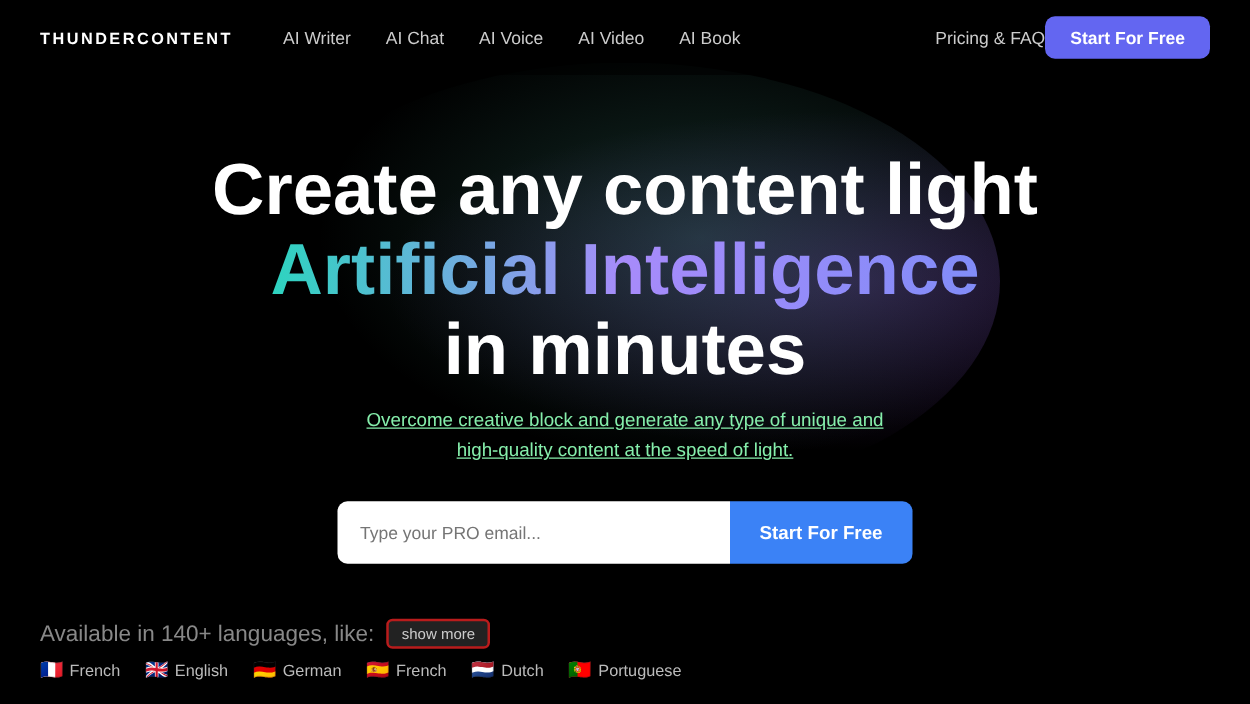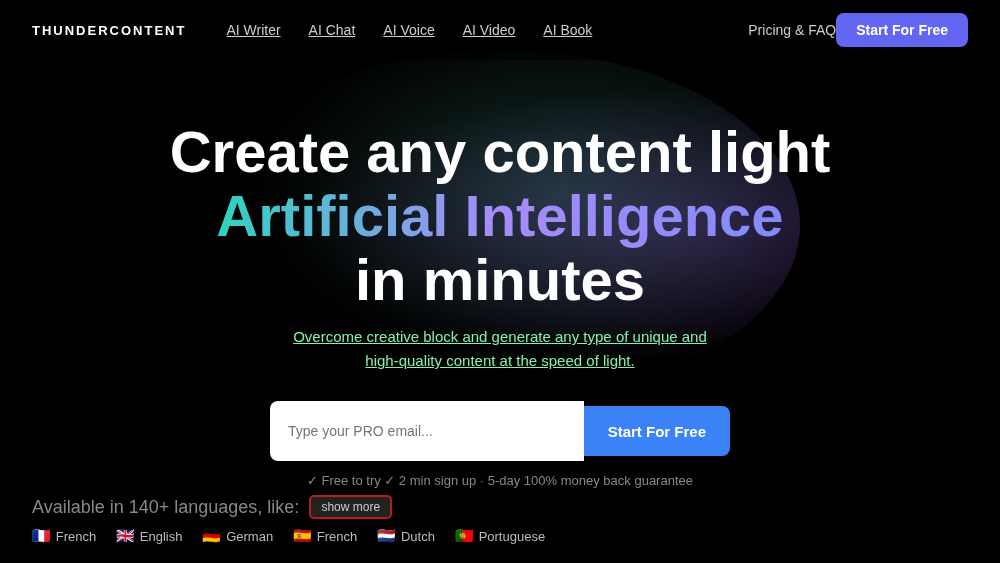--- a/index.html
+++ b/index.html
@@ -61,21 +61,20 @@
       align-items: center;
       gap: 28px;
       flex: 1;
     }
 
     .nav-link {
       font-size: 14px;
       color: #ccc;
       cursor: pointer;
       white-space: nowrap;
-      text-decoration: underline;
     }
 
     .nav-right {
       display: flex;
       align-items: center;
       margin-left: auto;
     }
 
     .nav-pricing {
       font-size: 14px;
@@ -143,21 +142,21 @@
     .hero-form {
       display: flex;
       align-items: center;
       margin-top: 28px;
       gap: 0;
       width: 460px;
     }
 
     .email-input {
       flex: 1;
-      height: 60px;
+      height: 50px;
       padding: 0 18px;
       font-size: 14px;
       color: #666;
       background: #fff;
       border: none;
       border-radius: 8px 0 0 8px;
       outline: none;
     }
 
     .btn-start-hero {
@@ -257,21 +256,20 @@
   <div class="hero-title-line2">Artificial Intelligence</div>
   <div class="hero-title-line3">in minutes</div>
 
   <p class="hero-subtitle">Overcome creative block and generate any type of unique and high-quality content at the speed of light.</p>
 
   <div class="hero-form">
     <input class="email-input" type="email" placeholder="Type your PRO email..." style="">
     <button class="btn-start-hero">Start For Free</button>
   </div>
 
-  <p class="hero-guarantee">✓ Free to try  ✓ 2 min sign up  ·  5-day 100% money back guarantee</p>
 </div>
 
 <div class="languages-section">
   <div class="languages-top">
     <span class="lang-label">Available in 140+ languages, like:</span>
     <button class="show-more-btn">show more</button>
   </div>
   <div class="languages-list">
     <div class="lang-item">
       <span class="lang-flag">🇫🇷</span>

